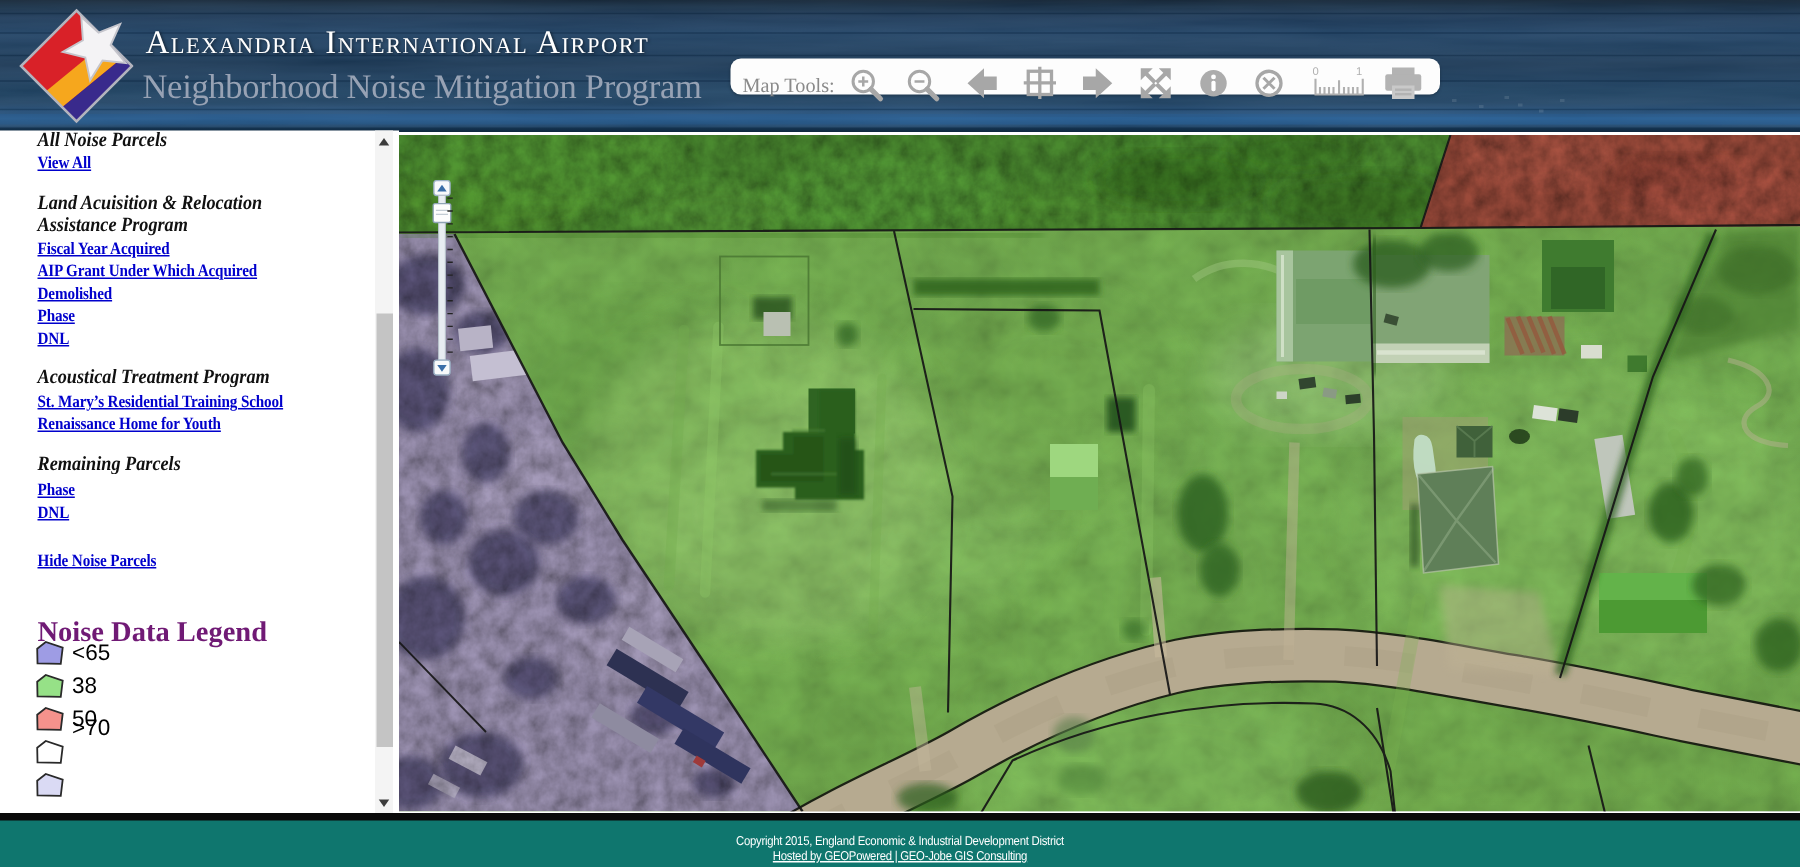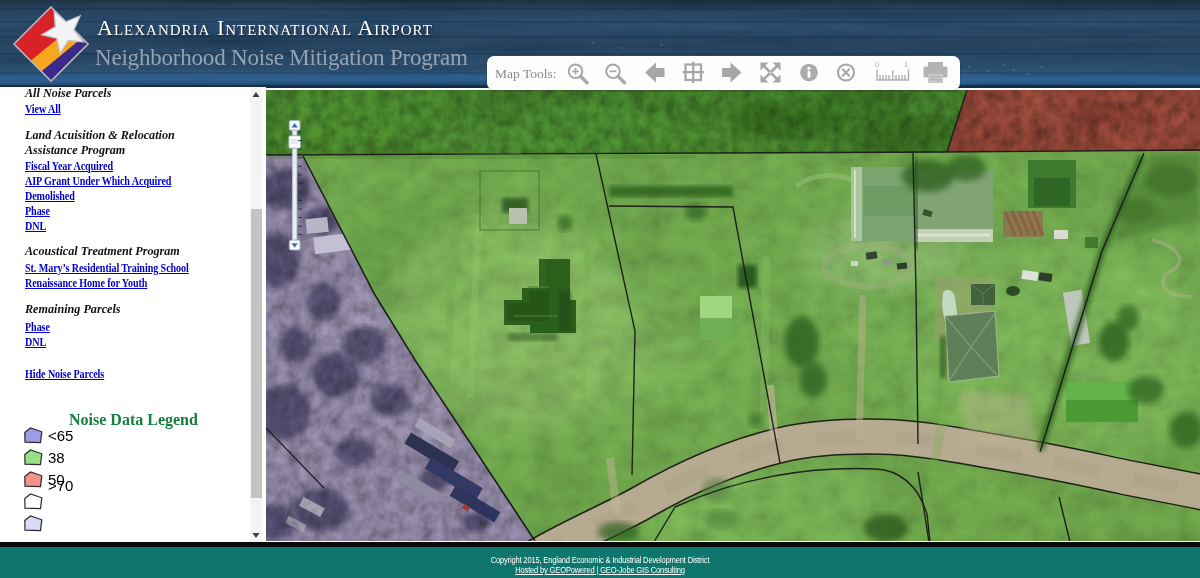--- a/index.html
+++ b/index.html
@@ -3,26 +3,26 @@
 <meta charset="utf-8">
 <style>
 html,body{margin:0;padding:0;}
 body{width:1200px;height:578px;position:relative;overflow:hidden;background:#fff;font-family:"Liberation Sans",sans-serif;}
 #header{position:absolute;left:0;top:0;width:1200px;height:88px;background:
 linear-gradient(180deg,#0a1c2e 0%,#102a43 5%,#173658 13%,#1a3f65 24%,#183c60 36%,#153555 48%,#163a5d 60%,#184063 70%,#1a4165 78%,#1f4e7d 84%,#245a8e 90%,#1c4a76 95%,#0e2740 100%);overflow:hidden;}
 #hdrgrain{position:absolute;left:0;top:0;width:1200px;height:88px;opacity:.5;}
 #logo{position:absolute;left:11px;top:5px;width:78px;height:78px;}
 #title1{position:absolute;left:97px;top:15px;color:#fff;font-family:"Liberation Serif",serif;font-size:22px;font-variant:small-caps;letter-spacing:1px;white-space:nowrap;text-shadow:1px 1px 2px rgba(0,0,0,0.5);}
 #title2{position:absolute;left:95px;top:45px;color:#97a2b4;font-family:"Liberation Serif",serif;font-size:23px;letter-spacing:-0.2px;white-space:nowrap;}
-#toolbar{position:absolute;left:487px;top:56px;width:473px;height:34px;background:#fdfdfd;border-radius:7px;box-shadow:0 1px 2px rgba(0,0,0,0.25);}
+#toolbar{position:absolute;left:487px;top:39px;width:473px;height:24px;background:#fdfdfd;border-radius:7px;box-shadow:0 1px 2px rgba(0,0,0,0.25);}
 #maptools{position:absolute;left:8px;top:10px;color:#8a8a8a;font-family:"Liberation Serif",serif;font-size:13.5px;}
 #sidebar{position:absolute;left:0;top:87px;width:266px;height:455px;background:#fff;overflow:hidden;}
 .h{position:absolute;left:25px;color:#111;font-family:"Liberation Serif",serif;font-weight:bold;font-style:italic;font-size:13.5px;white-space:nowrap;transform:scaleX(0.9);transform-origin:0 0;}
 .lnk{position:absolute;left:25px;color:#0000cc;font-family:"Liberation Serif",serif;font-weight:bold;font-size:11.5px;text-decoration:underline;white-space:nowrap;transform:scaleX(0.88);transform-origin:0 0;letter-spacing:-0.1px;}
-#legendtitle{position:absolute;left:25px;top:324px;color:#15803d;font-family:"Liberation Serif",serif;font-weight:bold;font-size:16px;margin-left:44px;}
+#legendtitle{position:absolute;left:25px;top:324px;color:#701a75;font-family:"Liberation Serif",serif;font-weight:bold;font-size:19px;}
 .leg{position:absolute;left:48px;color:#000000;font-family:Liberation Sans, sans-serif;font-size:15px;}
 .sw{position:absolute;left:24px;width:19px;height:17px;}
 #sscroll{position:absolute;left:250px;top:87px;width:12px;height:455px;background:#f4f4f4;}
 #sthumb{position:absolute;left:250.5px;top:209px;width:11px;height:289px;background:#c4c4c4;}
 .sarr{position:absolute;left:252px;width:8px;height:8px;color:#404040;font-size:9px;line-height:8px;}
 #mapwrap{position:absolute;left:266px;top:90px;width:934px;height:451px;}
 #footer{position:absolute;left:0;top:542px;width:1200px;height:46px;background:#0f766e;border-top:5px solid #0a0a0a;box-sizing:border-box;}
 .f1{position:absolute;left:0;top:7.5px;width:1200px;text-align:center;color:#fff;font-size:8.5px;letter-spacing:-0.2px;transform:scaleX(0.89);}
 .f2{position:absolute;left:0;top:18px;width:1200px;text-align:center;color:#fff;font-size:8.5px;letter-spacing:-0.2px;text-decoration:underline;transform:scaleX(0.89);}
 #zoomslider{position:absolute;left:288px;top:115px;width:18px;height:146px;}

